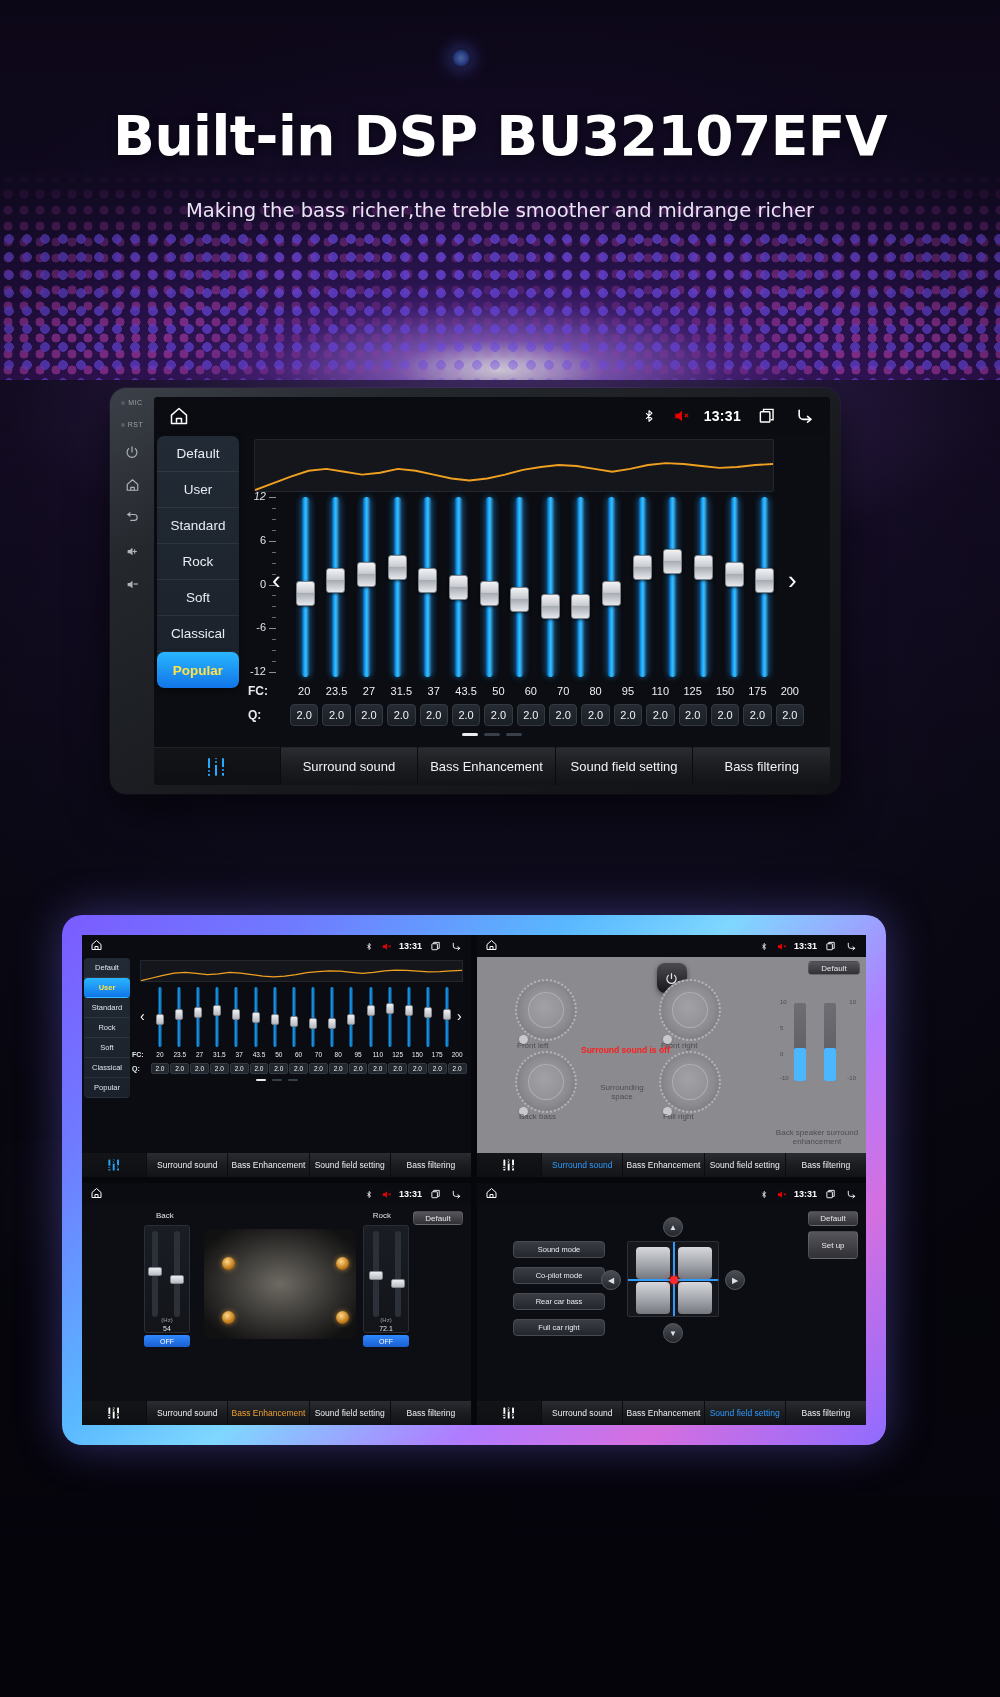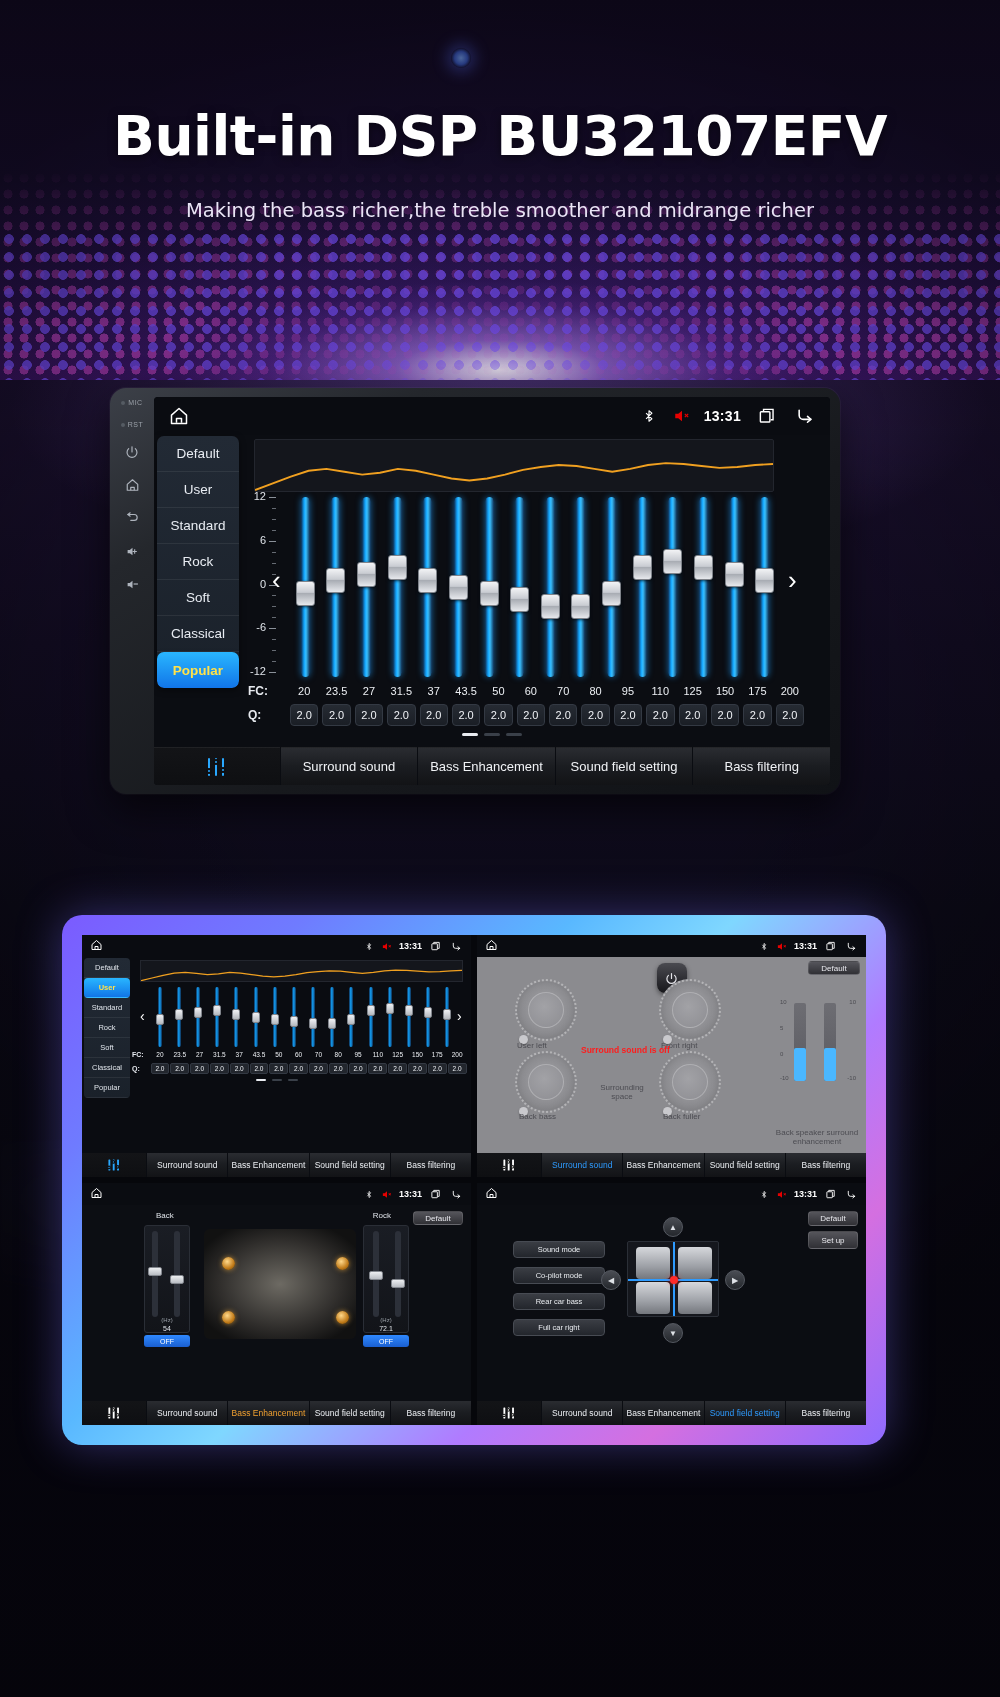--- a/index.html
+++ b/index.html
@@ -332,21 +332,21 @@
         <div class="preset active">Popular</div>
       </div>
 
       <div class="curvebox">
         <svg id="curve-svg" width="100%" height="100%" viewBox="0 0 520 53" preserveAspectRatio="none">
           <polyline id="curve-path" fill="none" stroke="#f0a020" stroke-width="2" points="0.0,52.0 17.9,45.0 35.9,38.0 53.8,32.0 71.7,30.0 89.7,33.0 107.6,36.0 125.5,34.0 143.4,30.0 161.4,32.0 179.3,36.0 197.2,40.0 215.2,42.0 233.1,40.0 251.0,36.0 269.0,31.0 286.9,28.0 304.8,26.0 322.8,27.0 340.7,30.0 358.6,33.0 376.6,30.0 394.5,26.0 412.4,24.0 430.3,25.0 448.3,27.0 466.2,29.0 484.1,28.0 502.1,26.0 520.0,25.0"></polyline>
         </svg>
       </div>
 
       <div class="eq-axis" id="eq-axis">
-          <div class="lab" style="top: -7px;">12</div>
+          <div class="lab" style="top: -7px; font-style: italic;">12</div>
           <div class="tk" style="top: 0px;"></div>
           <div class="lab" style="top: 36.75px;">6</div>
           <div class="tk" style="top: 43.75px;"></div>
           <div class="lab" style="top: 80.5px;">0</div>
           <div class="tk" style="top: 87.5px;"></div>
           <div class="lab" style="top: 124.25px;">-6</div>
           <div class="tk" style="top: 131.25px;"></div>
           <div class="lab" style="top: 168px;">-12</div>
           <div class="tk" style="top: 175px;"></div>
           <div class="tk minor" style="top: 10.9375px;"></div>
@@ -724,33 +724,33 @@
         <div class="sur">
           <div class="defbtn" style="right:6px;top:4px;width:52px;height:14px;">Default</div>
           <div class="powerbtn" style="left:calc(50% - 15px);top:6px;">
             <svg width="13" height="13" viewBox="0 0 24 24" fill="none" stroke="currentColor" stroke-width="2.2" stroke-linecap="round">
                 <path d="M12 3v9"></path>
                 <path d="M6.3 6.3a8.5 8.5 0 1 0 11.4 0"></path>
               </svg>
           </div>
           <div class="knobdial" style="left:38px;top:22px;"></div>
           <div class="kdot" style="left:42px;top:78px;"></div>
-          <div class="klabel" style="left:40px;top:84px;">User left</div>
+          <div class="klabel" style="left:40px;top:84px;">Front left</div>
 
           <div class="knobdial" style="left:182px;top:22px;"></div>
           <div class="kdot" style="left:186px;top:78px;"></div>
           <div class="klabel" style="left:184px;top:84px;">Front right</div>
 
           <div class="knobdial" style="left:38px;top:94px;"></div>
           <div class="kdot" style="left:42px;top:150px;"></div>
           <div class="klabel" style="left:42px;top:155px;">Back bass</div>
 
           <div class="knobdial" style="left:182px;top:94px;"></div>
           <div class="kdot" style="left:186px;top:150px;"></div>
-          <div class="klabel" style="left:186px;top:155px;">Back fuller</div>
+          <div class="klabel" style="left:186px;top:155px;">Full right</div>
 
           <div class="surr-off" style="left:104px;top:88px;">Surround sound is off</div>
           <div class="klabel" style="left:118px;top:126px;width:54px;text-align:center;line-height:1.15;white-space:normal;">Surrounding
 space</div>
 
           <div style="position:absolute;right:12px;top:40px;width:74px;height:100px;">
             <div class="vmeter" style="left:14px;top:6px;height:78px;">
                 <div class="vfill" style="height:42%;"></div>
               </div>
             <div class="vmeter" style="left:44px;top:6px;height:78px;">
@@ -893,21 +893,21 @@
         <span class="sb-item">
             <svg width="13" height="11" viewBox="0 0 24 24" fill="none" stroke="#fff" stroke-width="2" stroke-linecap="round">
               <path d="M5 5v6a5 5 0 0 0 5 5h9"></path>
               <path d="M19 16l-4-3.5M19 16l-4 3.5"></path>
             </svg>
           </span>
       </div>
       <div class="t-body">
         <div class="sfield">
           <div class="defbtn" style="right:8px;top:6px;width:50px;height:15px;">Default</div>
-          <div class="defbtn" style="right:8px;top:26px;width:50px;height:18px;">Set up</div>
+          <div class="defbtn" style="right:8px;top:26px;width:50px;height:28px;">Set up</div>
 
           <div class="modebtn" style="left:36px;top:36px;">Sound mode</div>
           <div class="modebtn" style="left:36px;top:62px;">Co-pilot mode</div>
           <div class="modebtn" style="left:36px;top:88px;">Rear car bass</div>
           <div class="modebtn" style="left:36px;top:114px;">Full car right</div>
 
           <div class="seatgrid" style="left:150px;top:36px;">
             <div class="seat" style="left:8px;top:5px;"></div>
             <div class="seat" style="left:50px;top:5px;"></div>
             <div class="seat" style="left:8px;top:40px;"></div>

